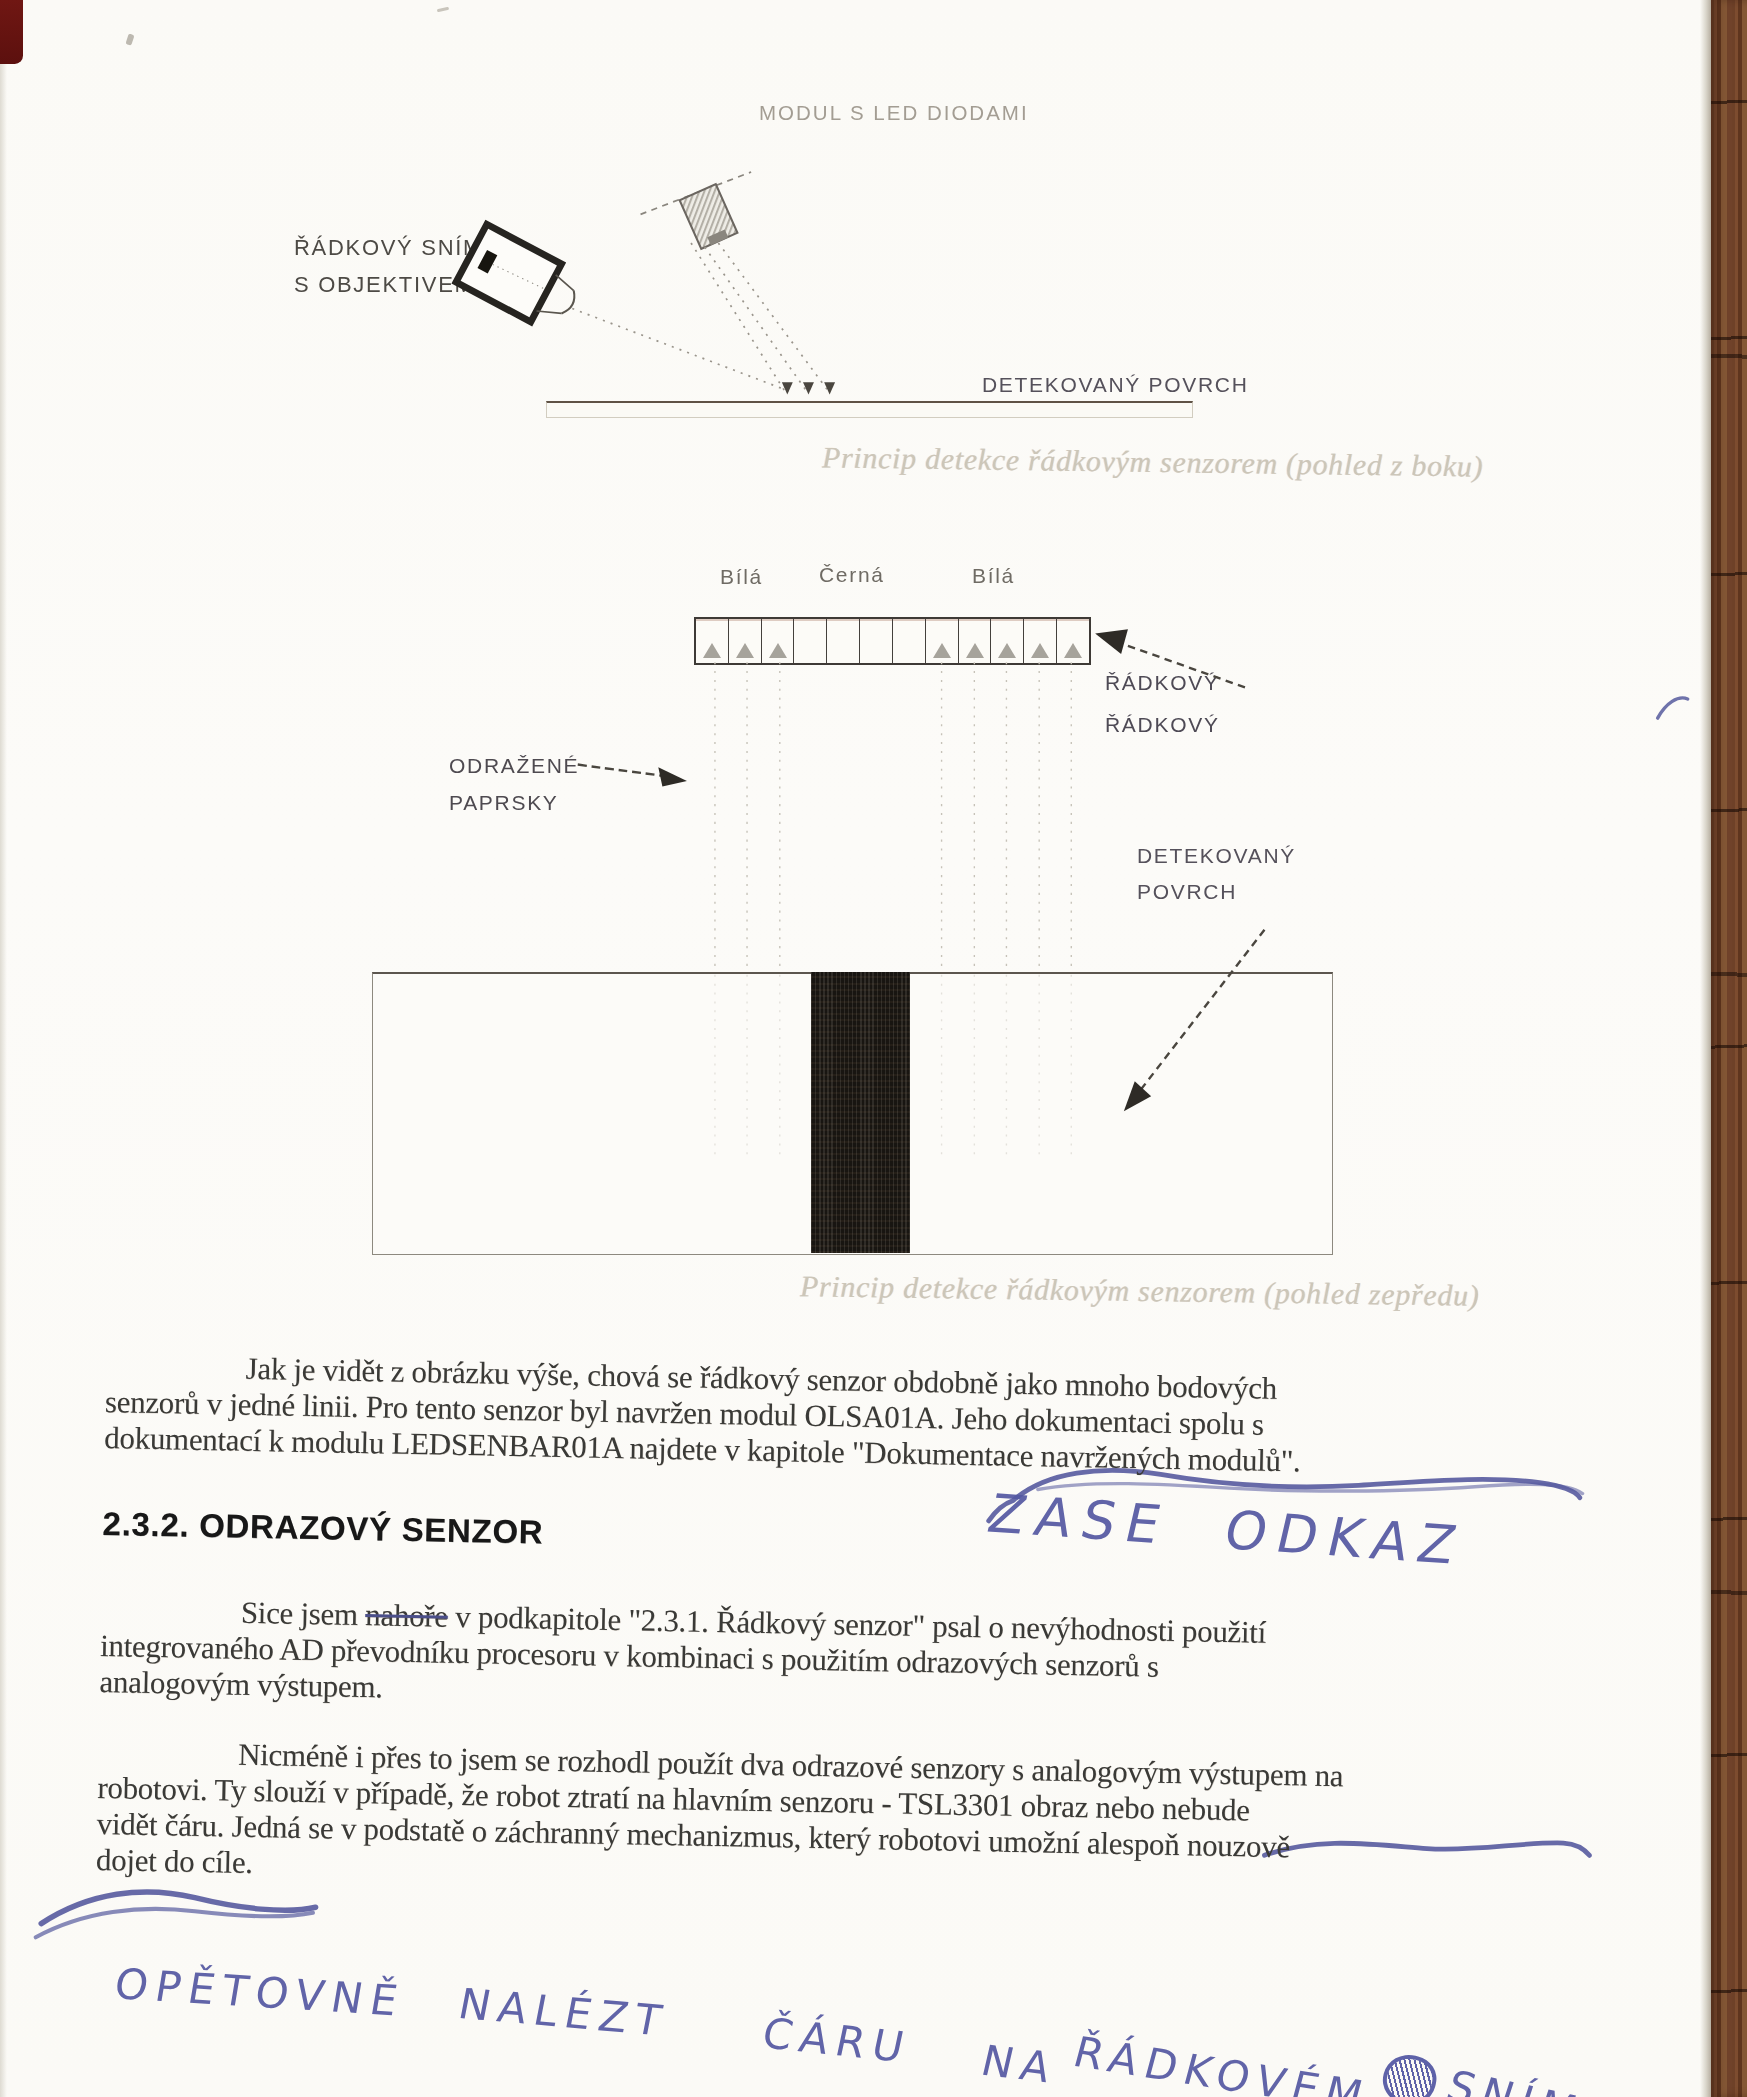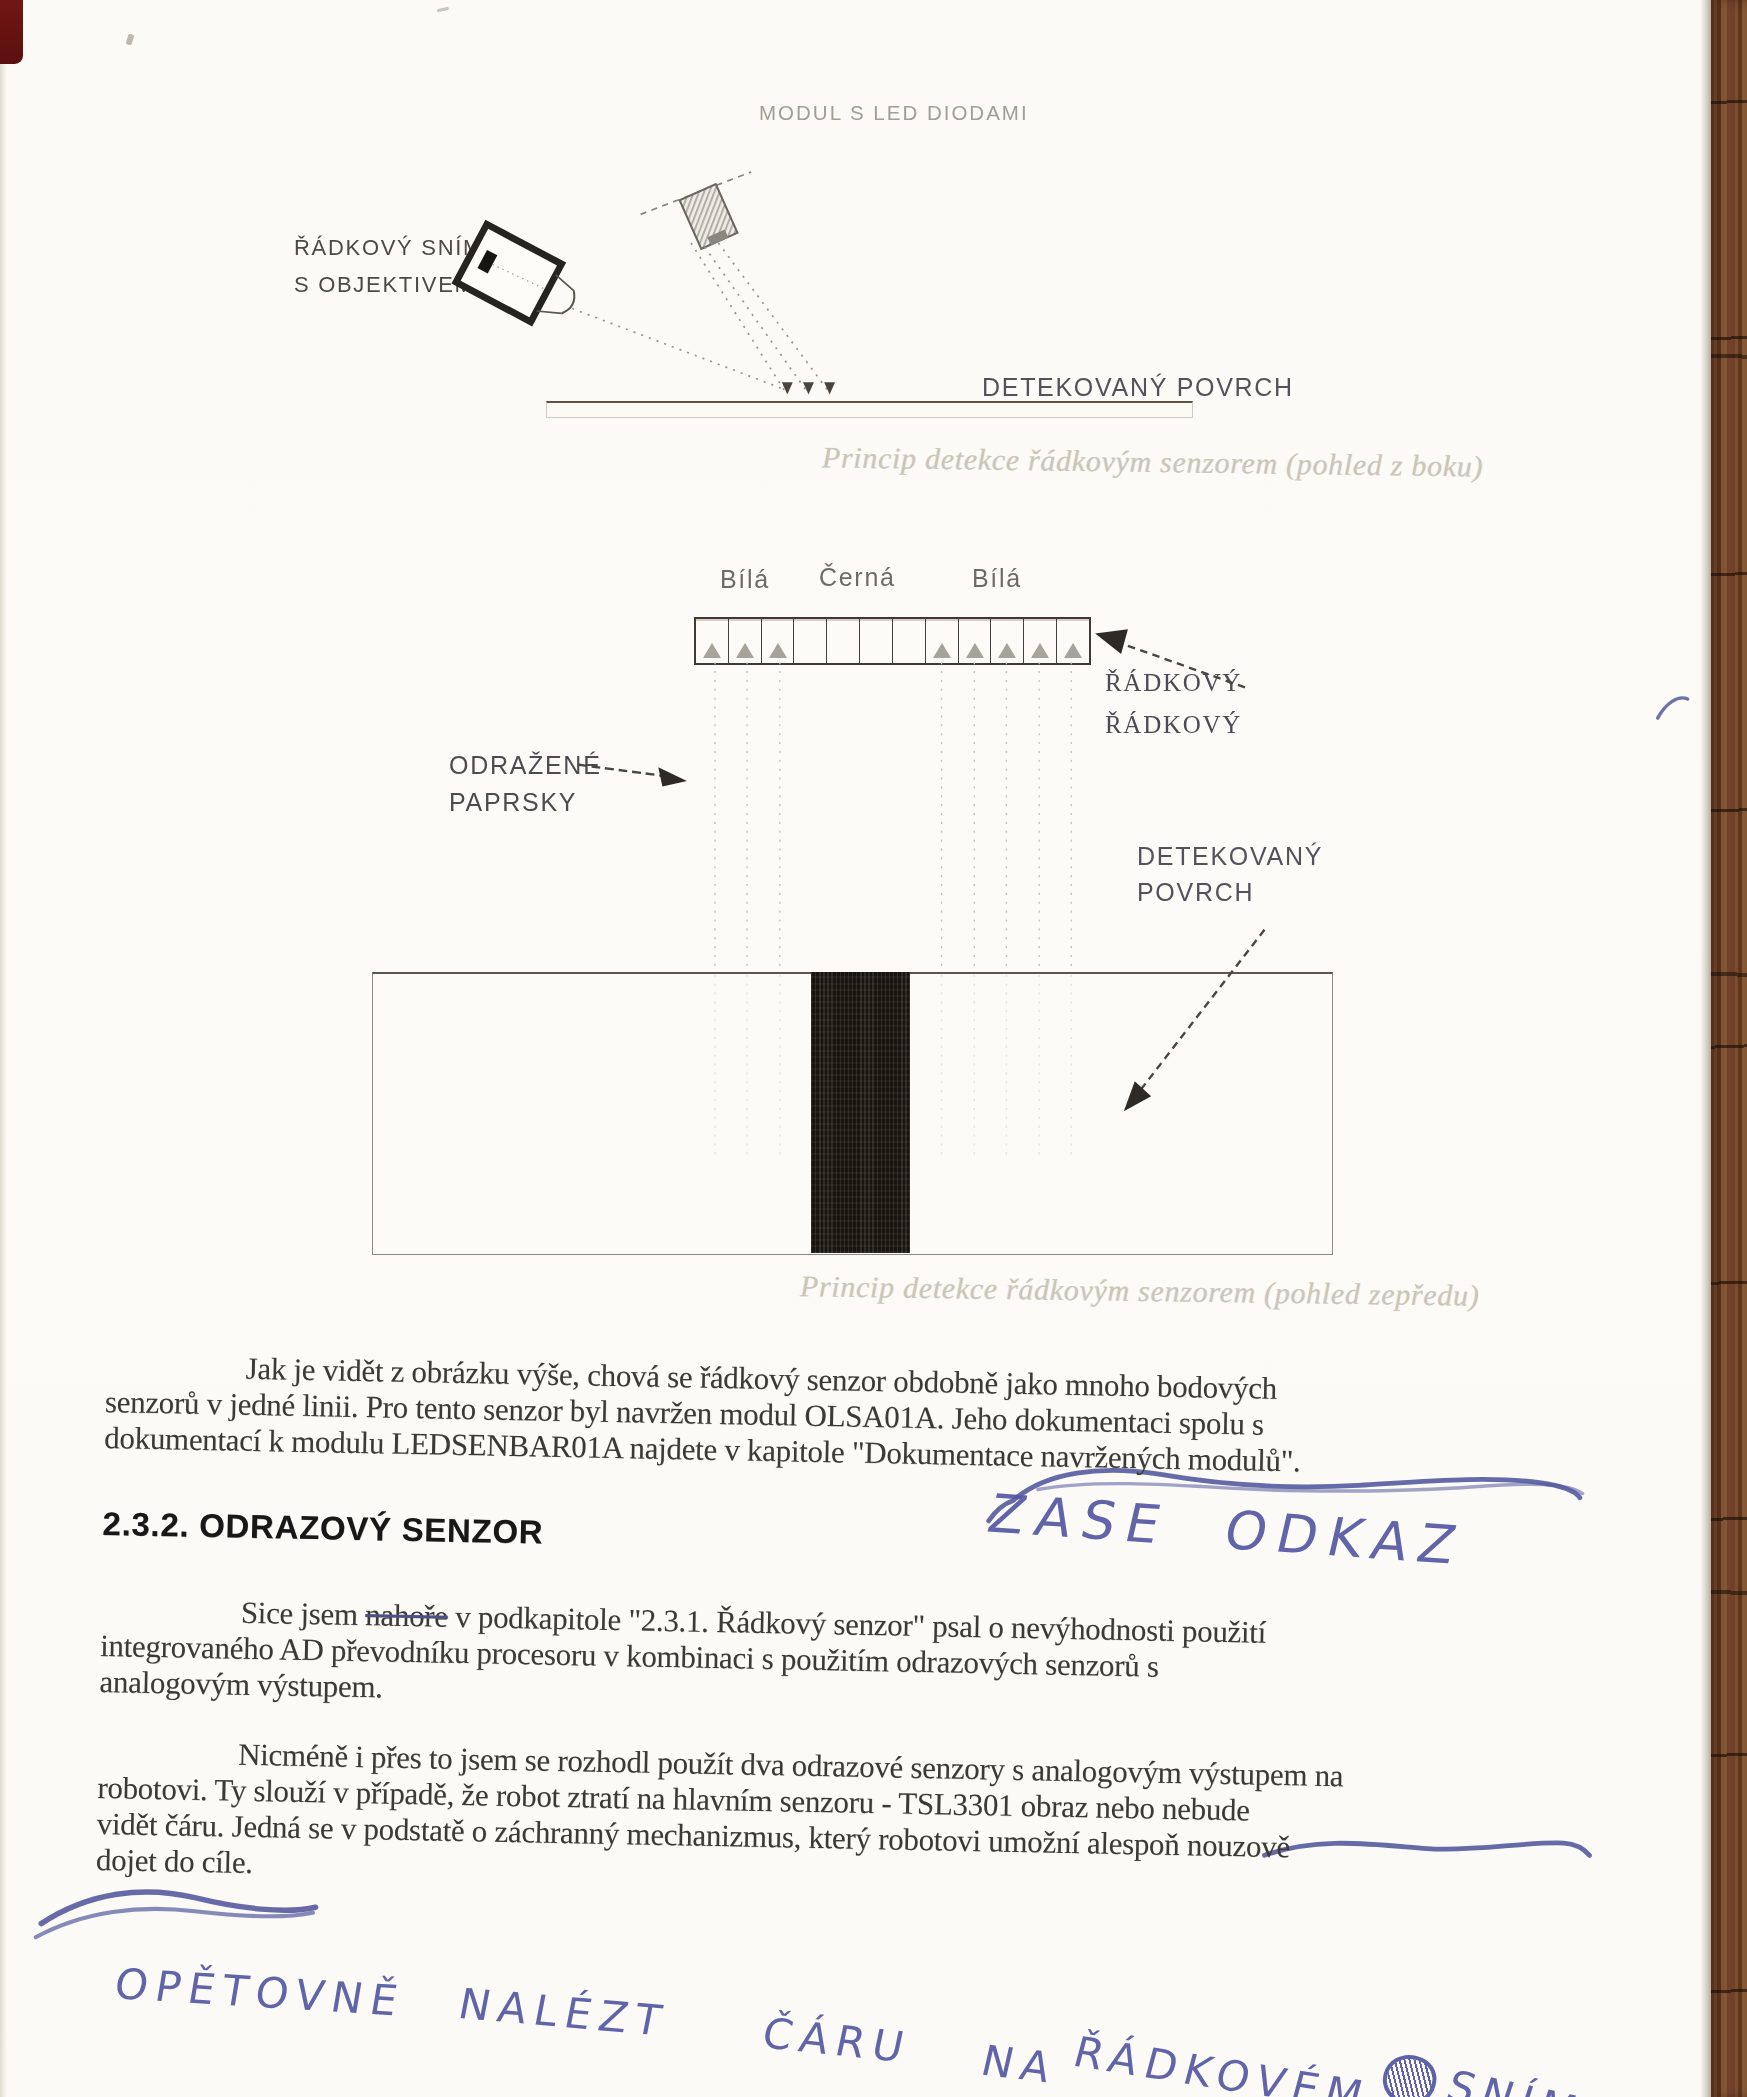--- a/index.html
+++ b/index.html
@@ -16,29 +16,29 @@
   .speck2{position:absolute;left:437px;top:8.2px;width:12.3px;height:3.4px;background:#c9c5bc;transform:rotate(-12deg);border-radius:1.4px;}
   .paper-shadow{position:absolute;right:63px;top:0;width:11px;height:100%;
                 background:linear-gradient(90deg,rgba(255,255,255,0),#d9d5ca 55%,#b7afa1);}
   .wood{position:absolute;right:0;top:0;width:63px;height:100%;
         background:
           repeating-linear-gradient(178deg, rgba(0,0,0,0) 0 101px, rgba(22,9,4,.6) 101px 104px, rgba(0,0,0,0) 104px 236px),
           repeating-linear-gradient(181deg, rgba(0,0,0,0) 0 355px, rgba(15,6,3,.5) 355px 359px, rgba(0,0,0,0) 359px 618px),
           repeating-linear-gradient(90deg, #6e4128 0 3.4px, #7d4c2f 3.4px 6.1px, #5f351e 6.1px 10.2px, #845735 10.2px 16.4px, #70422a 16.4px 21px);
         box-shadow:inset 6.8px 0 8.2px rgba(40,18,8,.35);}
   
-  .dlabel{position:absolute;color:#55515b;font-size:25px;letter-spacing:1.7px;font-weight:500;white-space:nowrap;}
+  .dlabel{position:absolute;color:#55515b;font-size:21px;letter-spacing:1.7px;font-weight:500;white-space:nowrap;}
   .lbl-module{left:759px;top:101px;color:#a39d93;font-size:20.5px;letter-spacing:2px;}
   .lbl-cam{left:294px;top:229px;color:#4d4a45;font-size:22px;line-height:37px;}
   .lbl-surf1{left:982px;top:373px;}
   .lbl-zone{color:#6f6b64;text-align:right;}
   .lbl-zone.z1{left:720px;top:565px;}
   .lbl-zone.z2{left:819px;top:563px;}
   .lbl-zone.z3{left:972px;top:564px;}
-  .lbl-sensor2{left:1105px;top:662px;line-height:42px;color:#4e4a55;font-family:Liberation Serif, serif;}
+  .lbl-sensor2{left:1105px;top:662px;line-height:42px;color:#4e4a55;}
   .lbl-rays{left:449px;top:711px;line-height:37px;color:#4e4a50;margin-top:36px;}
   .lbl-surf2{left:1137px;top:838px;line-height:36px;}
   .caption{position:absolute;font-family:"Liberation Serif",serif;font-style:italic;
            font-size:30px;color:#ccc6b8;letter-spacing:0.7px;white-space:nowrap;
            text-shadow:0.7px 0 0 rgba(150,170,200,.25), -0.7px 0 0 rgba(210,160,120,.25);}
   .cap1{left:822px;top:445px;transform:rotate(0.8deg);}
   .cap2{left:800px;top:1274px;transform:rotate(0.8deg);}
   
   .surface-bar{position:absolute;left:546px;top:401px;width:645px;height:13.7px;
                background:#fbfaf5;border:1.4px solid #d2cdc0;border-top:2.7px solid #5f5245;}

